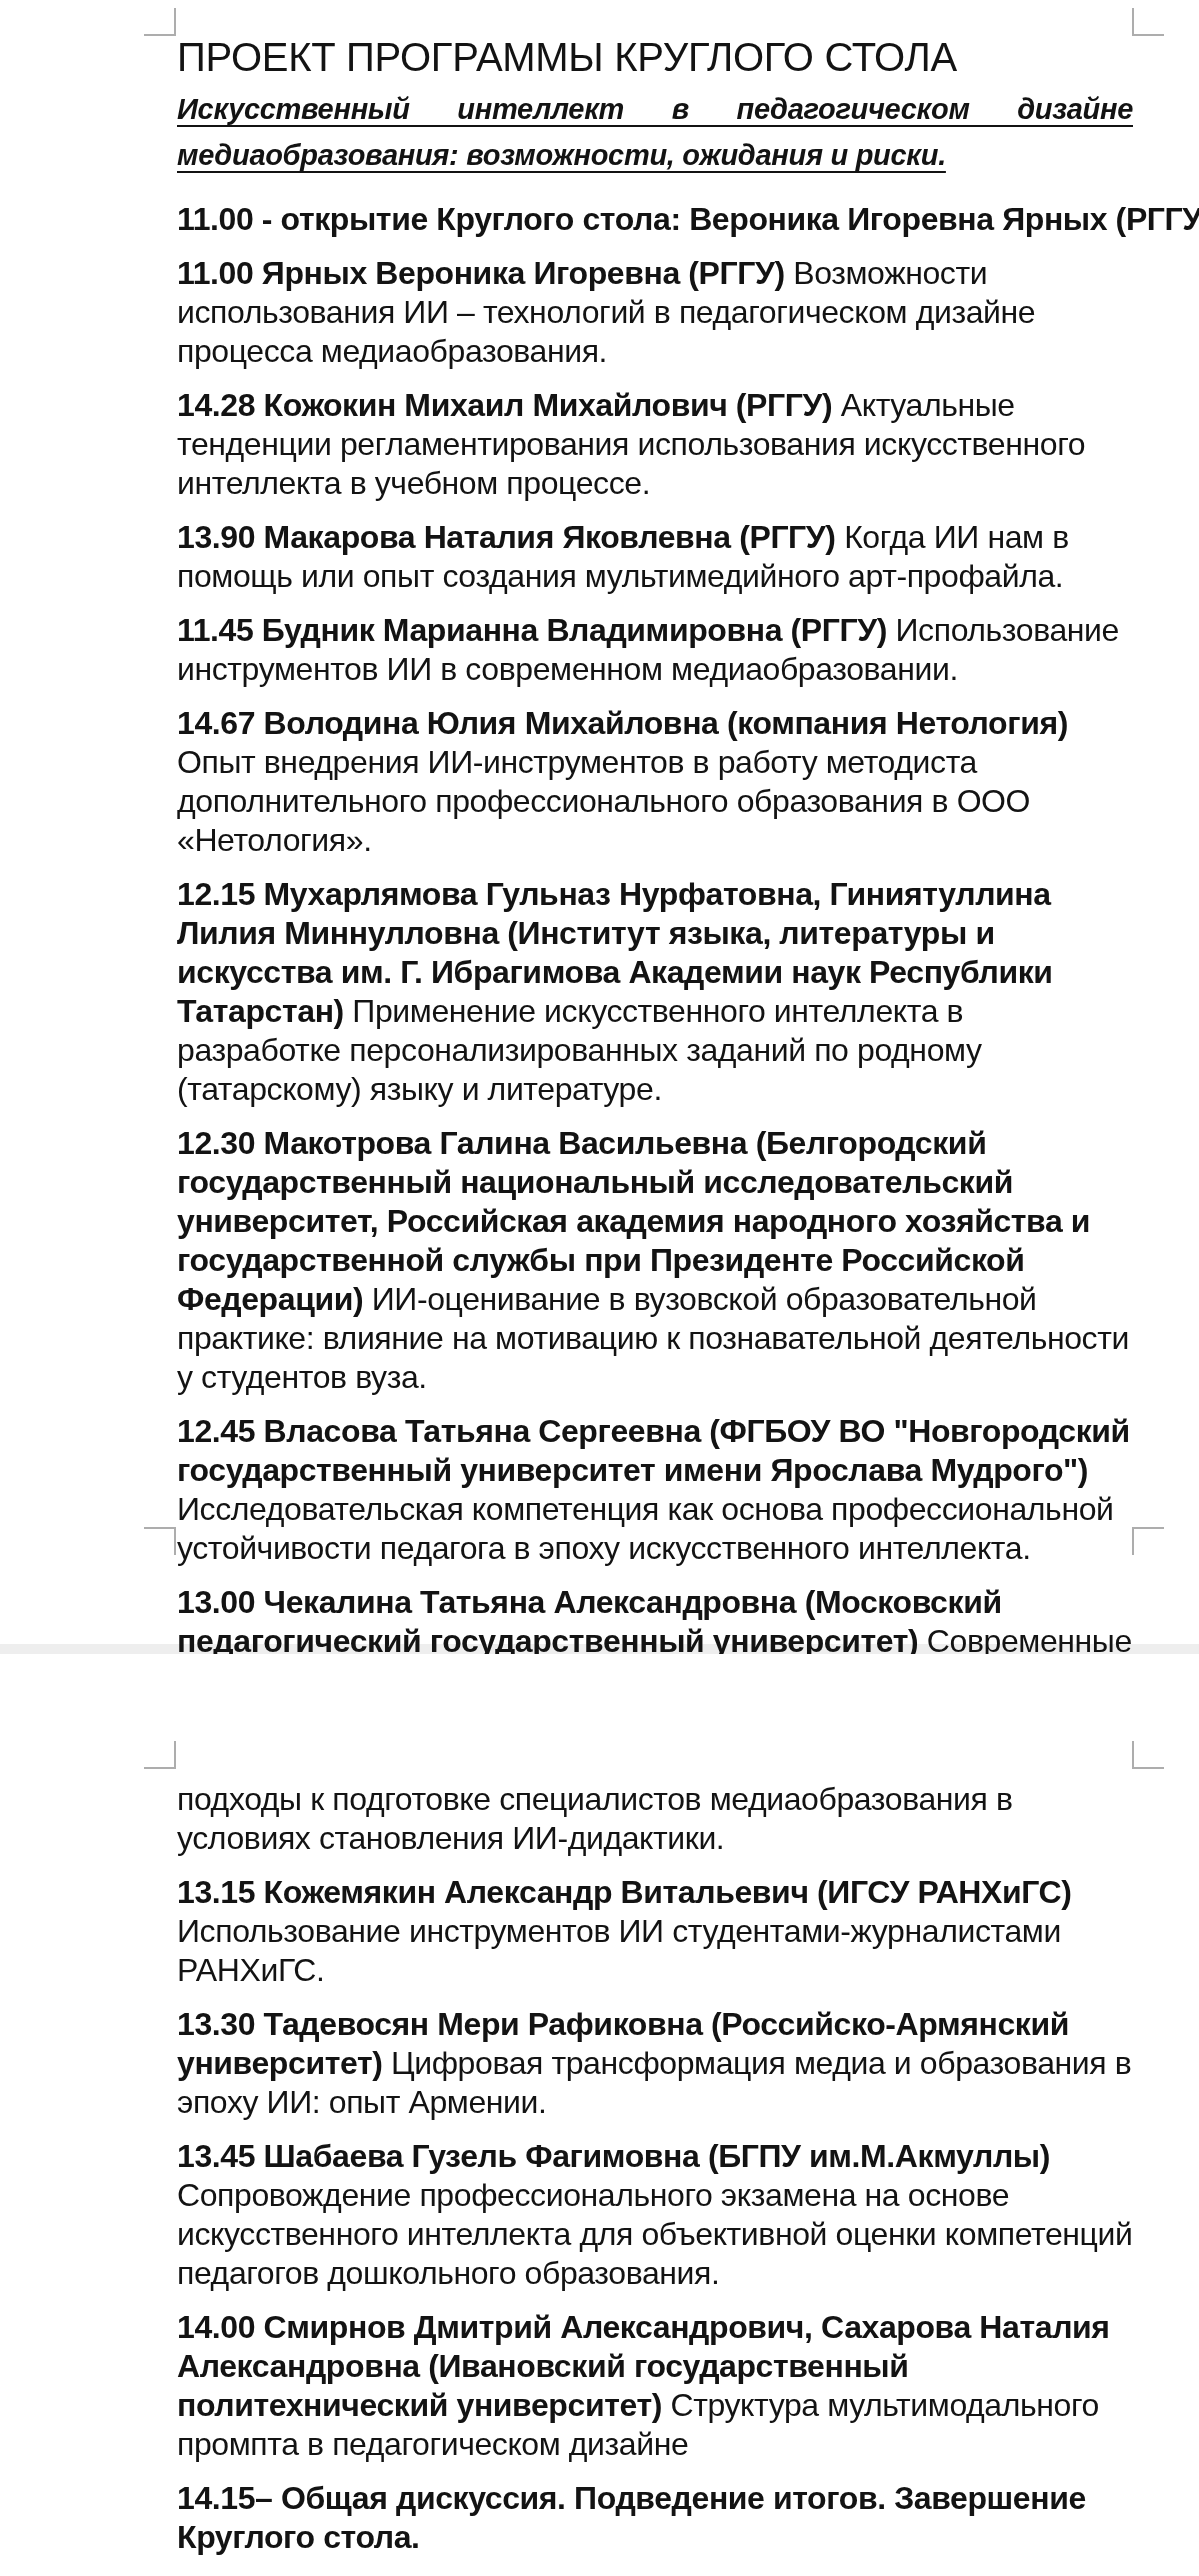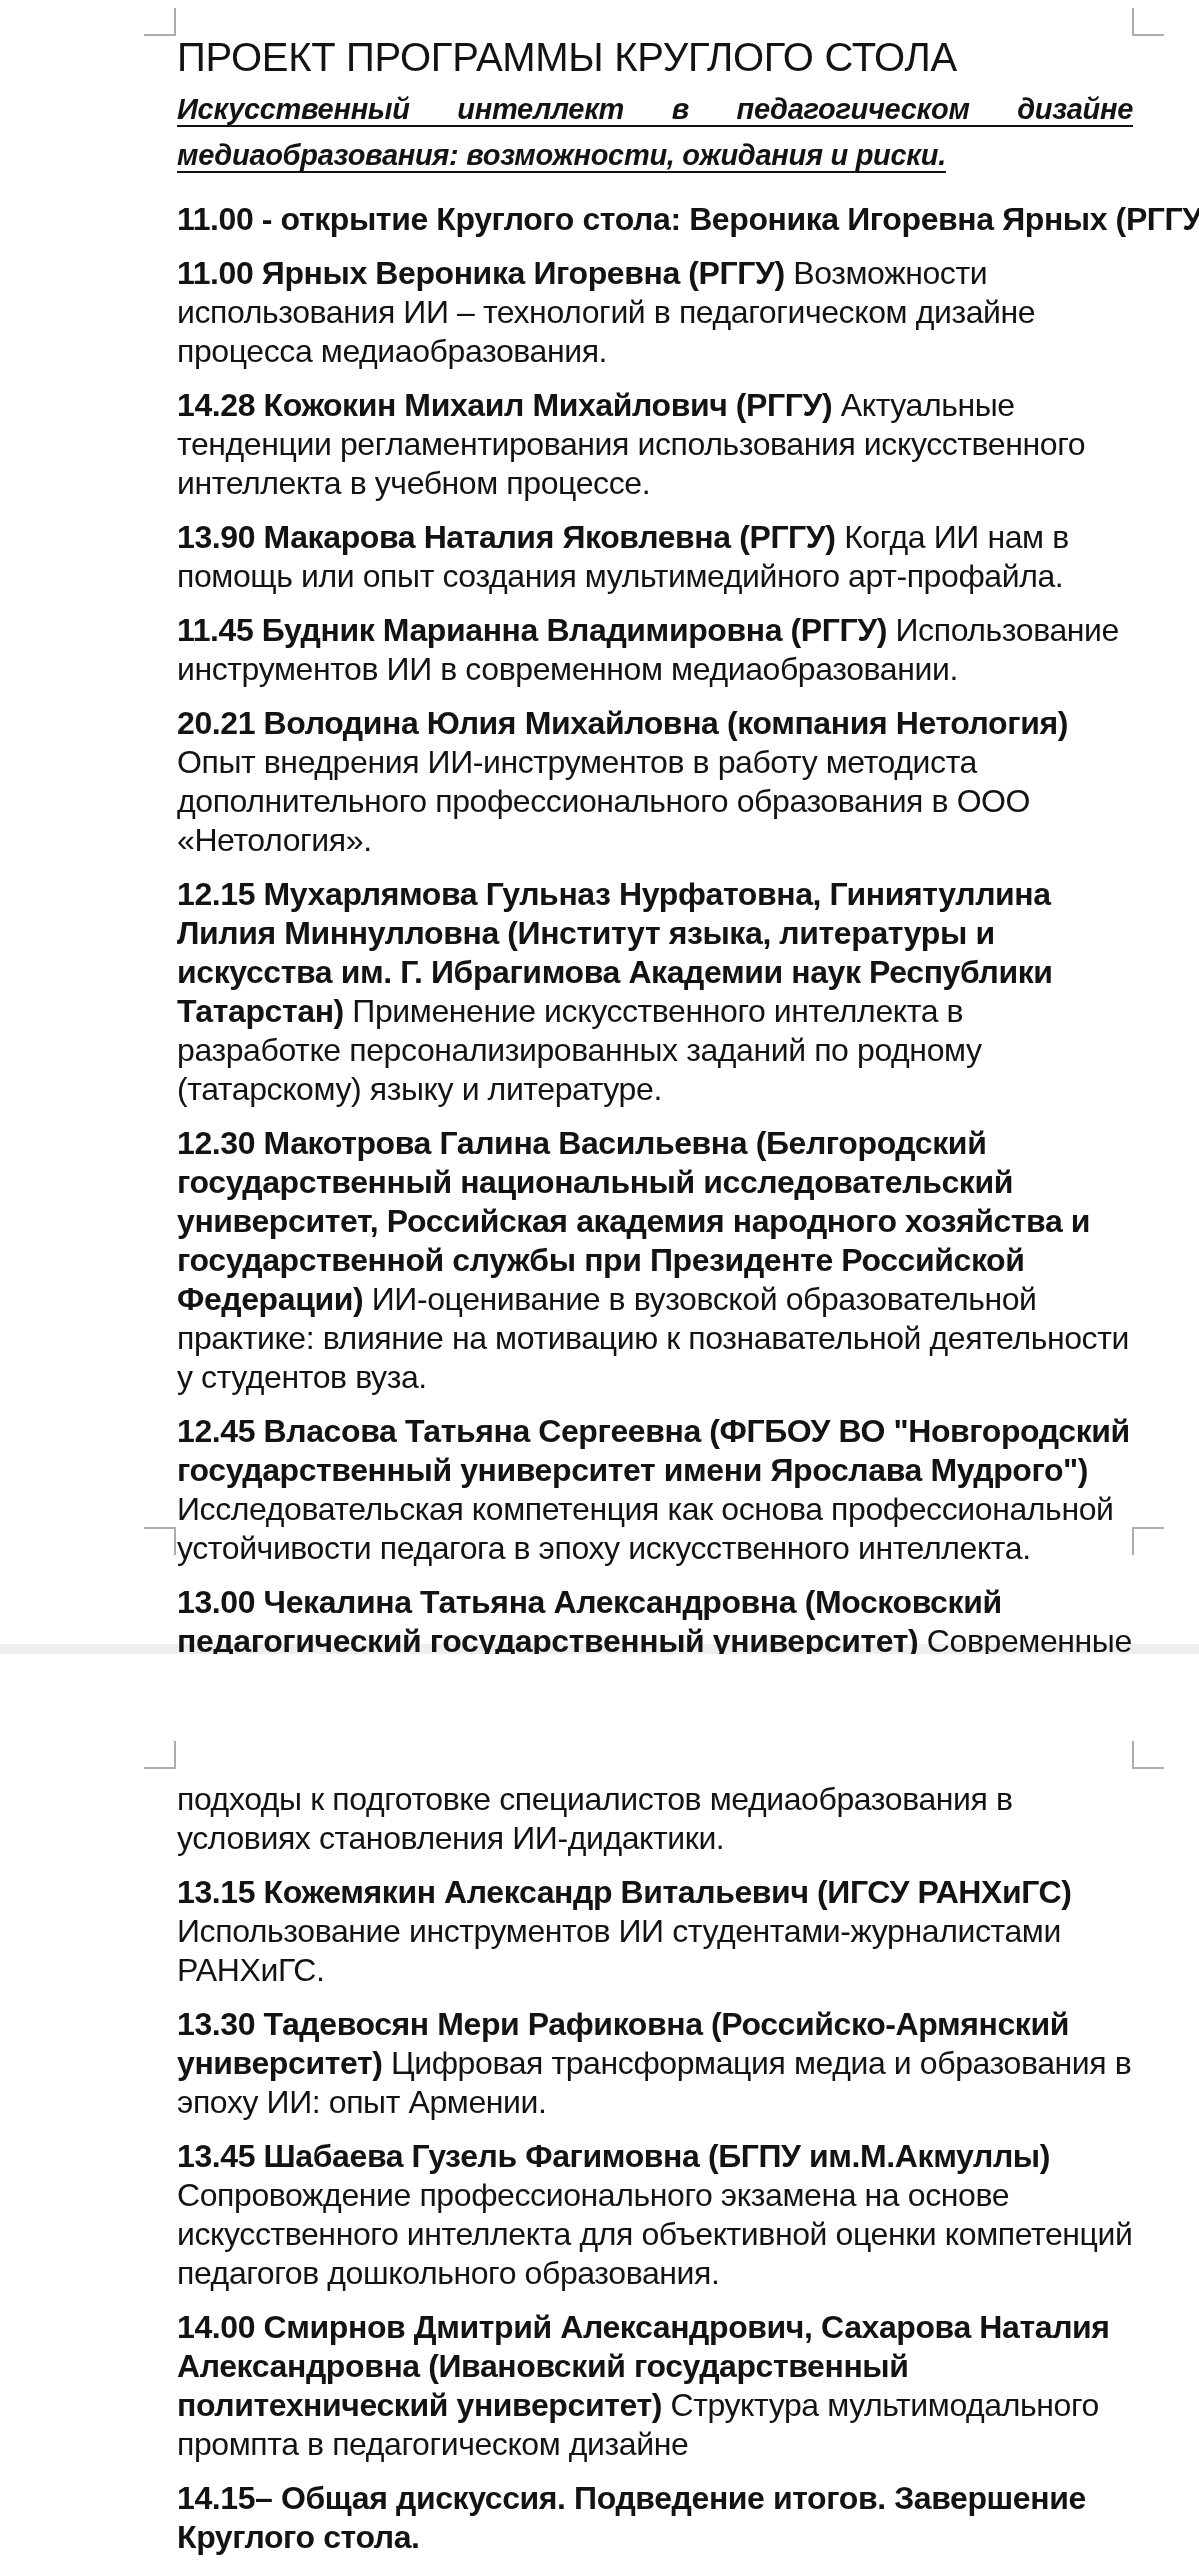--- a/index.html
+++ b/index.html
@@ -71,21 +71,21 @@
     <p class="body-par opening">11.00 - открытие Круглого стола: Вероника Игоревна Ярных (РГГУ)</p>
 
     <p class="body-par"><span class="speaker">11.00 Ярных Вероника Игоревна (РГГУ)</span><span class="topic">Возможности использования ИИ – технологий в педагогическом дизайне процесса медиаобразования.</span></p>
 
     <p class="body-par"><span class="speaker">14.28 Кожокин Михаил Михайлович (РГГУ)</span><span class="topic">Актуальные тенденции регламентирования использования искусственного интеллекта в учебном процессе.</span></p>
 
     <p class="body-par"><span class="speaker">13.90 Макарова Наталия Яковлевна (РГГУ)</span><span class="topic">Когда ИИ нам в помощь или опыт создания мультимедийного арт-профайла.</span></p>
 
     <p class="body-par"><span class="speaker">11.45 Будник Марианна Владимировна (РГГУ)</span><span class="topic">Использование инструментов ИИ  в современном медиаобразовании.</span></p>
 
-    <p class="body-par"><span class="speaker">20.21 Володина Юлия Михайловна (компания Нетология)</span><span class="topic">Опыт внедрения ИИ-инструментов в работу методиста дополнительного профессионального образования в ООО «Нетология».</span></p>
+    <p class="body-par"><span class="speaker">14.67 Володина Юлия Михайловна (компания Нетология)</span><span class="topic">Опыт внедрения ИИ-инструментов в работу методиста дополнительного профессионального образования в ООО «Нетология».</span></p>
 
     <p class="body-par"><span class="speaker">12.15 Мухарлямова Гульназ Нурфатовна, Гиниятуллина Лилия Миннулловна (Институт языка, литературы и искусства им. Г. Ибрагимова Академии наук Республики Татарстан)</span><span class="topic">Применение искусственного интеллекта в разработке персонализированных заданий по родному (татарскому) языку и литературе.</span></p>
 
     <p class="body-par"><span class="speaker">12.30 Макотрова Галина Васильевна (Белгородский государственный национальный исследовательский университет, Российская академия народного хозяйства и государственной службы при Президенте Российской Федерации)</span><span class="topic">ИИ-оценивание в вузовской образовательной практике: влияние на мотивацию к познавательной деятельности у студентов вуза.</span></p>
 
     <p class="body-par"><span class="speaker">12.45 Власова Татьяна Сергеевна  (ФГБОУ ВО "Новгородский государственный университет имени Ярослава Мудрого")</span><span class="topic">Исследовательская компетенция как основа профессиональной устойчивости педагога в эпоху искусственного интеллекта.</span></p>
 
     <p class="body-par"><span class="speaker">13.00 Чекалина Татьяна Александровна (Московский педагогический государственный университет)</span><span class="topic">Современные</span></p>
   </div>
 </div>

